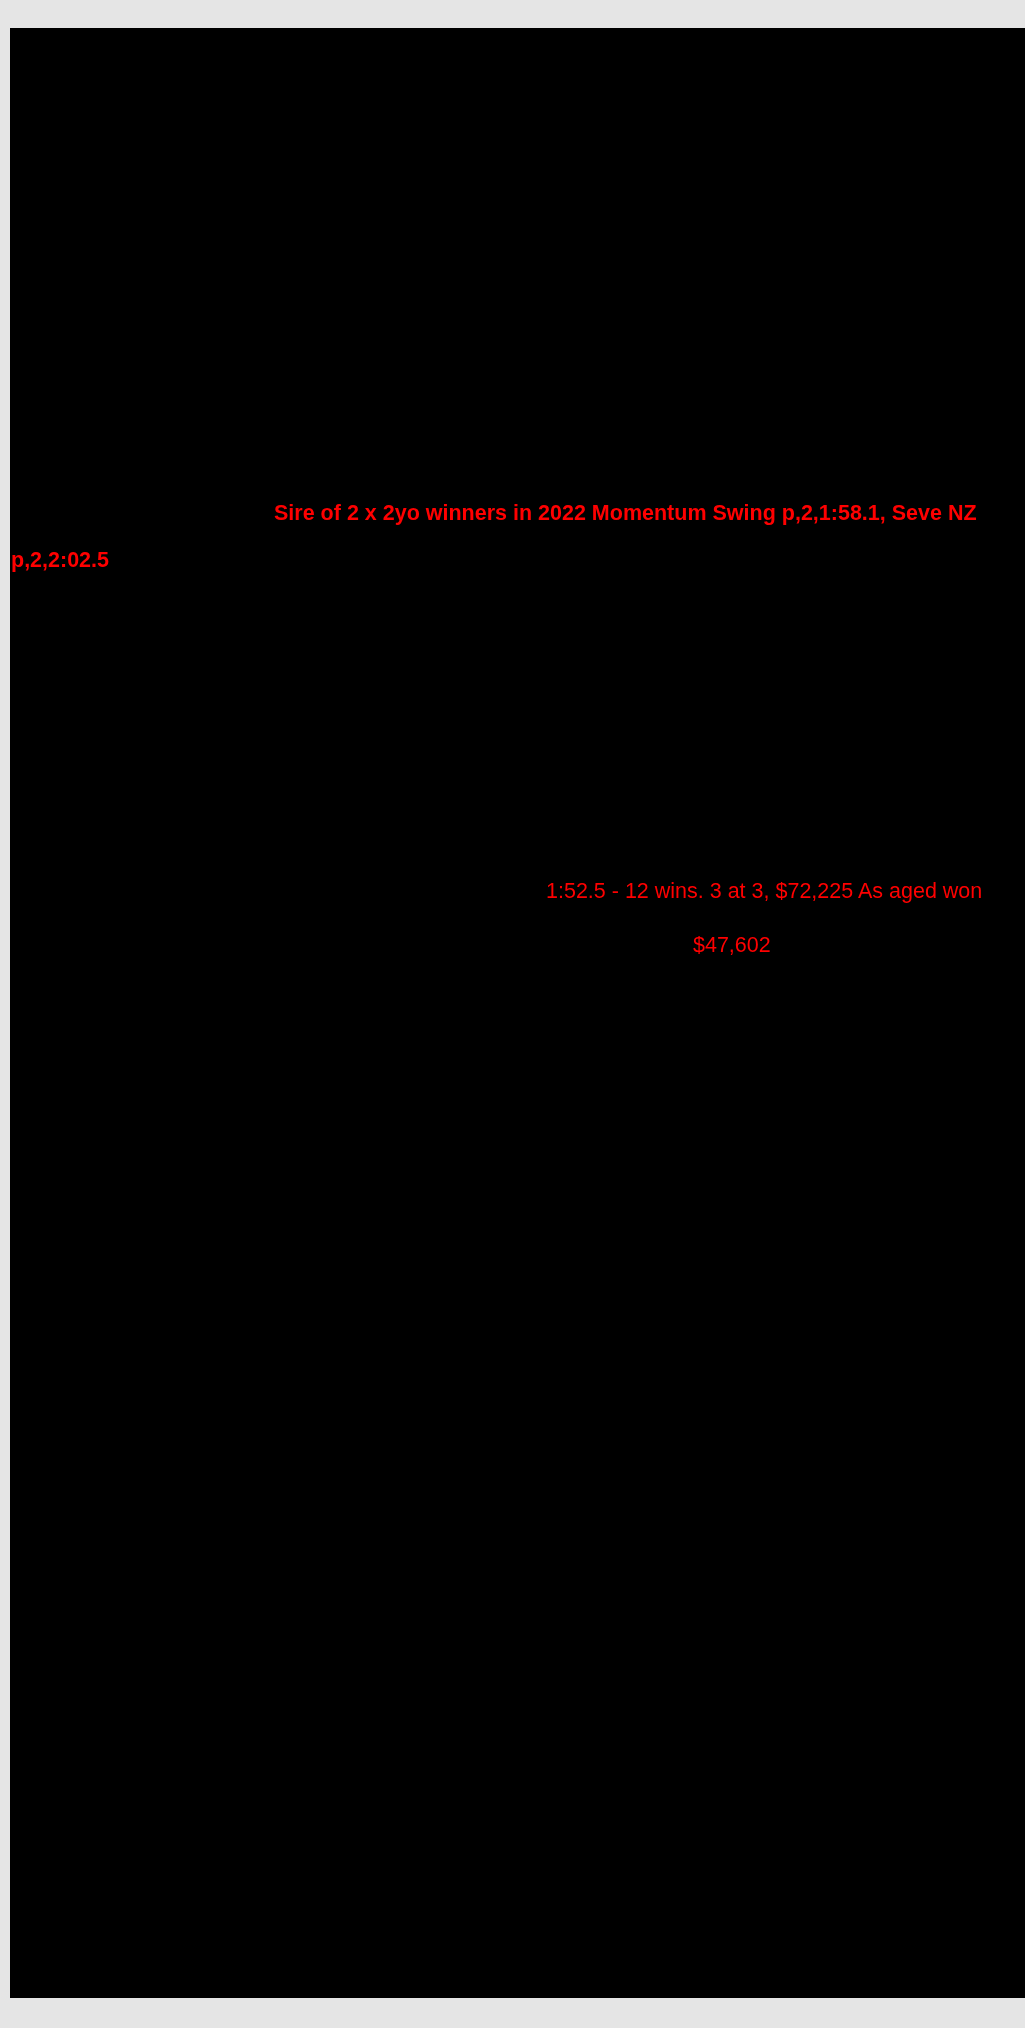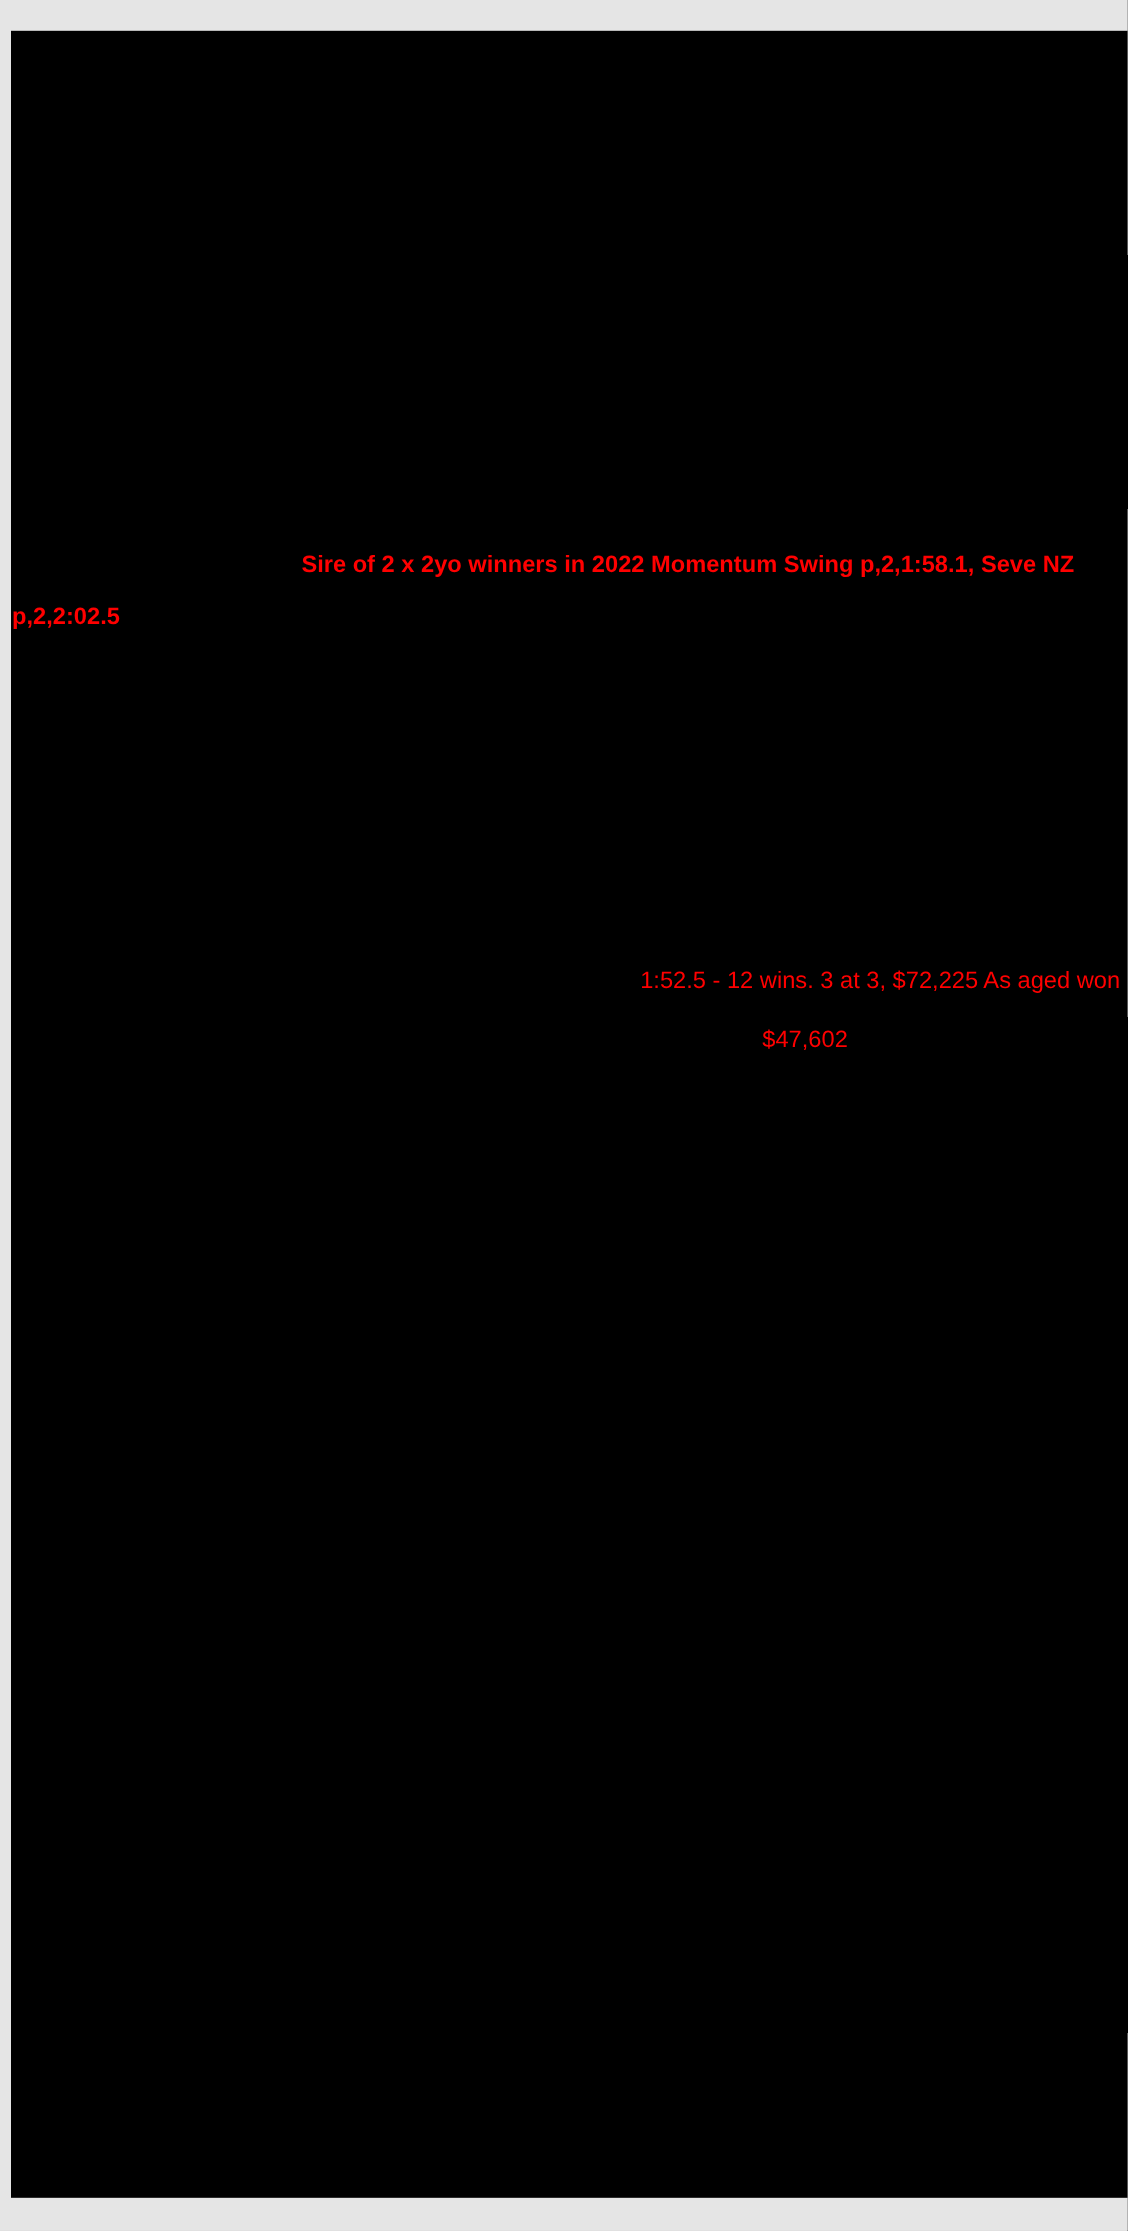--- a/index.html
+++ b/index.html
@@ -37,21 +37,21 @@
     line-height: 27px;
     white-space: nowrap;
     letter-spacing: 0;
   }
   .bold {
     font-weight: bold;
   }
   
   .sire-line1   { left: 274px; top: 500px; font-weight: bold; }
   .sire-line2   { left: 11px;  top: 527px; font-weight: bold; margin-top: 20px; }
-  .race-record  { left: 546px; top: 878px; margin-left: 36px; }
+  .race-record  { left: 546px; top: 878px; }
   .stakes-line  { left: 58px;  top: 905px; }
   .earnings     { left: 693px; top: 932px; }
 </style>
 </head>
 <body>
 
 <div class="page">
 
   <div class="content-black"></div>
 

